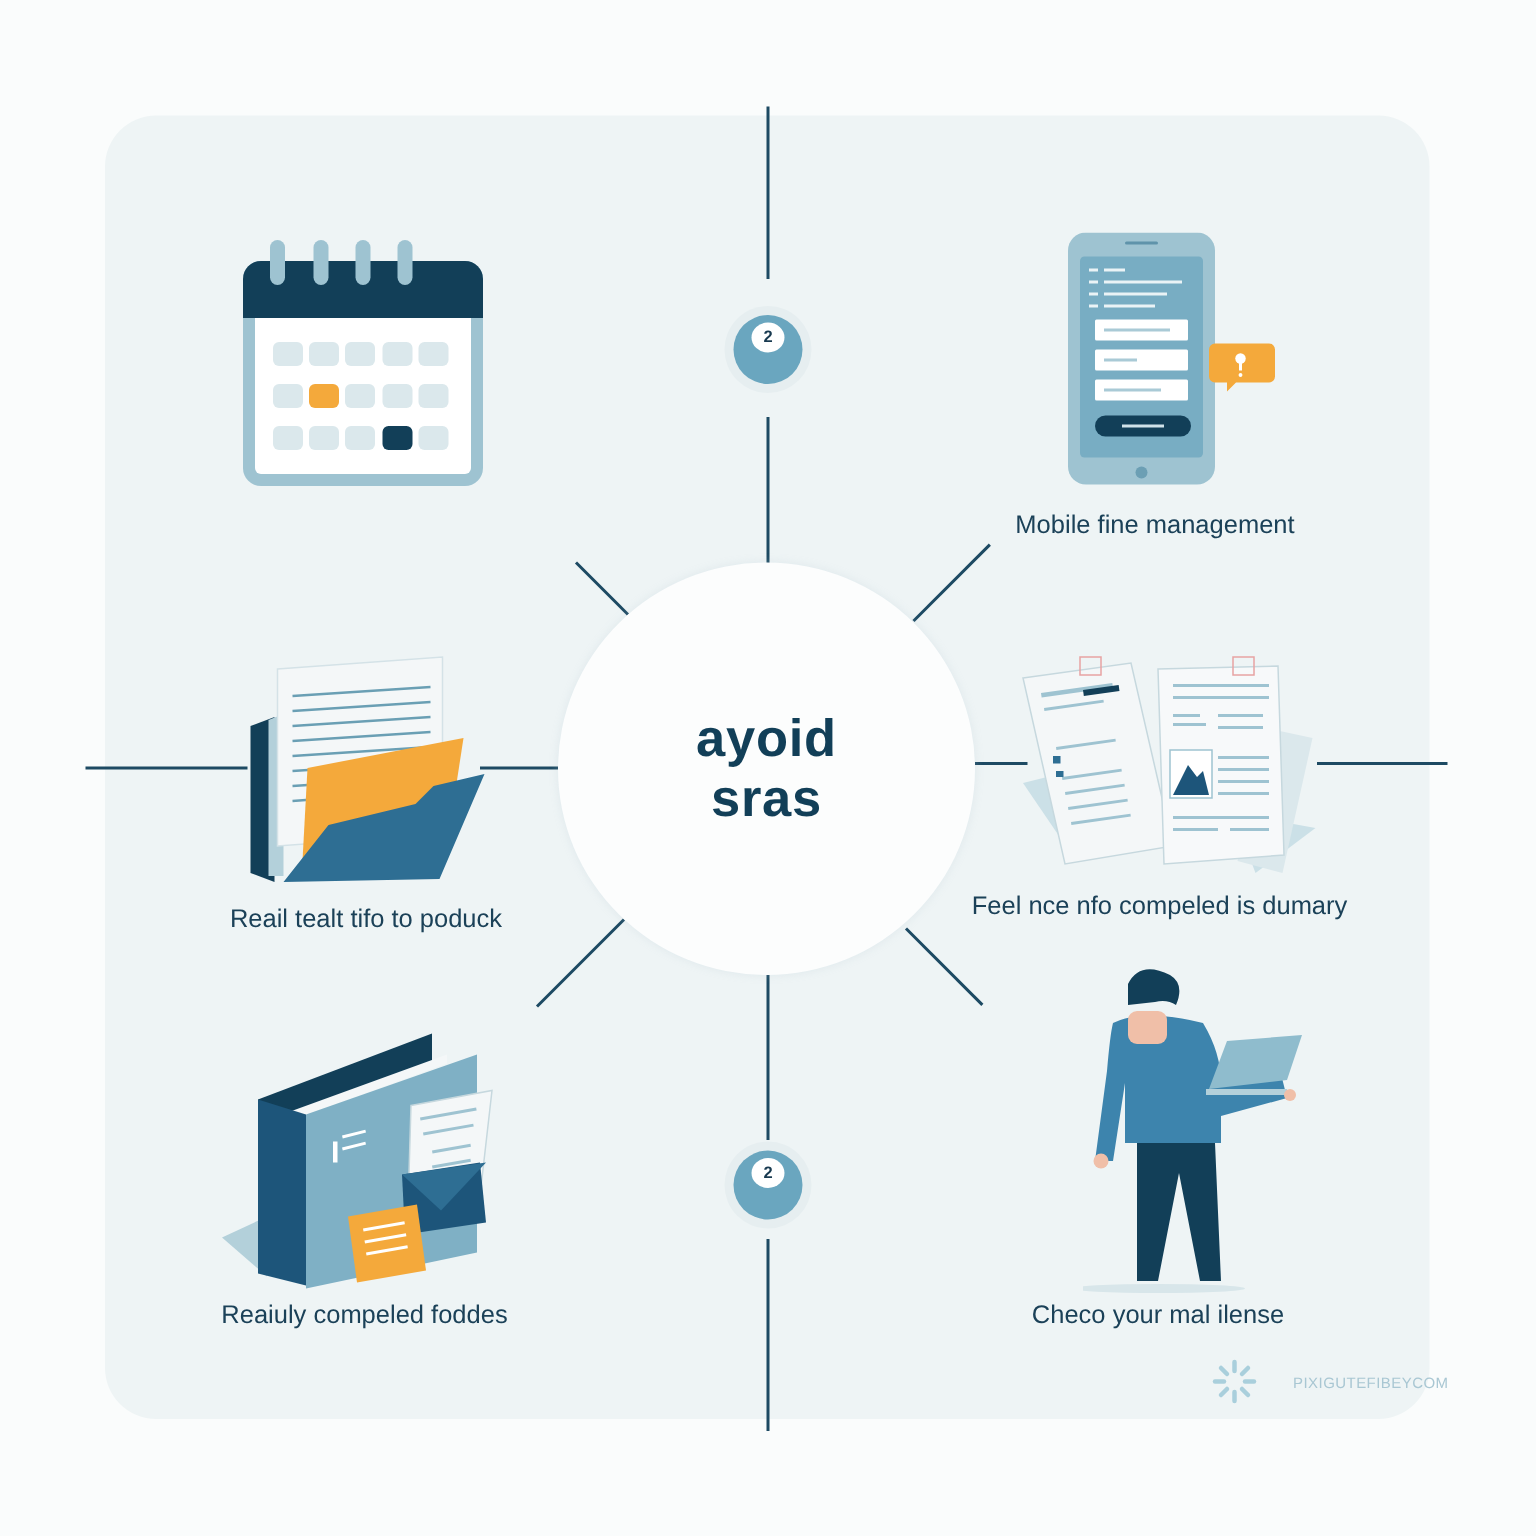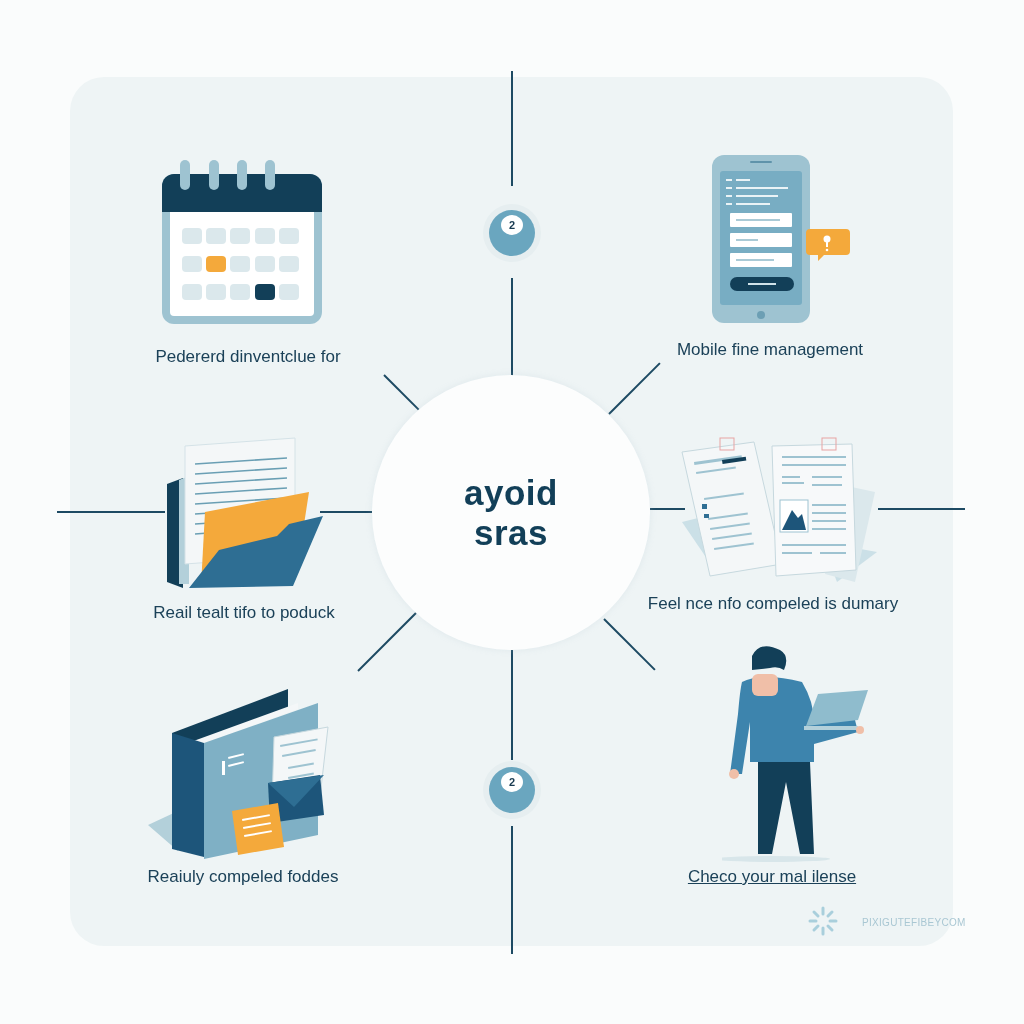--- a/index.html
+++ b/index.html
@@ -77,21 +77,20 @@
       <rect x="22" y="126" width="20" height="16" rx="4"></rect>
         <rect x="46" y="126" width="20" height="16" rx="4"></rect>
         <rect x="70" y="126" width="20" height="16" rx="4"></rect>
         <rect x="119" y="126" width="20" height="16" rx="4"></rect>
     </g>
     <rect x="46" y="98" width="20" height="16" rx="4" fill="#f4a93b"></rect>
     <rect x="95" y="126" width="20" height="16" rx="4" fill="#123f58"></rect>
   </svg>
 </div>
 <div class="label" style="left:130px;top:345px;width:236px;">
-  <div>Pedererd dinventclue for</div>
 </div>
 
 <div class="icon" style="left:712px;top:155px;">
   <svg width="145" height="170" viewBox="0 0 145 170">
     <rect x="0" y="0" width="98" height="168" rx="12" fill="#9ec3d1"></rect>
     <rect x="8" y="16" width="82" height="134" rx="3" fill="#78adc3"></rect>
     <rect x="38" y="6" width="22" height="2" rx="1" fill="#5f93aa"></rect>
     <circle cx="49" cy="160" r="4" fill="#6c9fb4"></circle>
     <g fill="#eaf3f6">
       <rect x="14" y="24" width="6" height="2"></rect>
@@ -225,21 +224,21 @@
     <path d="M36 120 h52 l4 92 h-14 l-14 -72 l-14 72 h-14z" fill="#123f58"></path>
     <path d="M20 40 q20 -10 60 0 q12 20 12 40 l40 -6 l4 16 l-44 12 v18 h-64 l0 -40 l-8 52 h-12 l8 -60 q2 -24 4 -32z" fill="#3d84ad"></path>
     <rect x="30" y="32" width="26" height="22" rx="6" fill="#f0bfa8"></rect>
     <path d="M30 14 q8 -16 28 -6 q10 6 4 20 q-6 -4 -14 -2 l-18 2z" fill="#123f58"></path>
     <path d="M84 84 l52 -6 l10 -30 l-50 4z" fill="#8fbccd"></path>
     <rect x="82" y="84" width="54" height="4" fill="#b3d0da"></rect>
     <circle cx="138" cy="88" r="4" fill="#f0bfa8"></circle>
     <circle cx="12" cy="132" r="5" fill="#f0bfa8"></circle>
   </svg>
 </div>
-<div class="label" style="left:682px;top:865px;width:180px;text-decoration:underline;">
+<div class="label" style="left:682px;top:865px;width:180px;">
   <div>Checo your mal ilense</div>
 </div>
 
 <div class="watermark">
   <span>
     <svg width="30" height="30" viewBox="0 0 30 30">
       <g stroke="#a9cfdc" stroke-width="3" stroke-linecap="round">
         <line x1="15" y1="2" x2="15" y2="8"></line>
           <line x1="15" y1="22" x2="15" y2="28"></line>
         <line x1="2" y1="15" x2="8" y2="15"></line>

